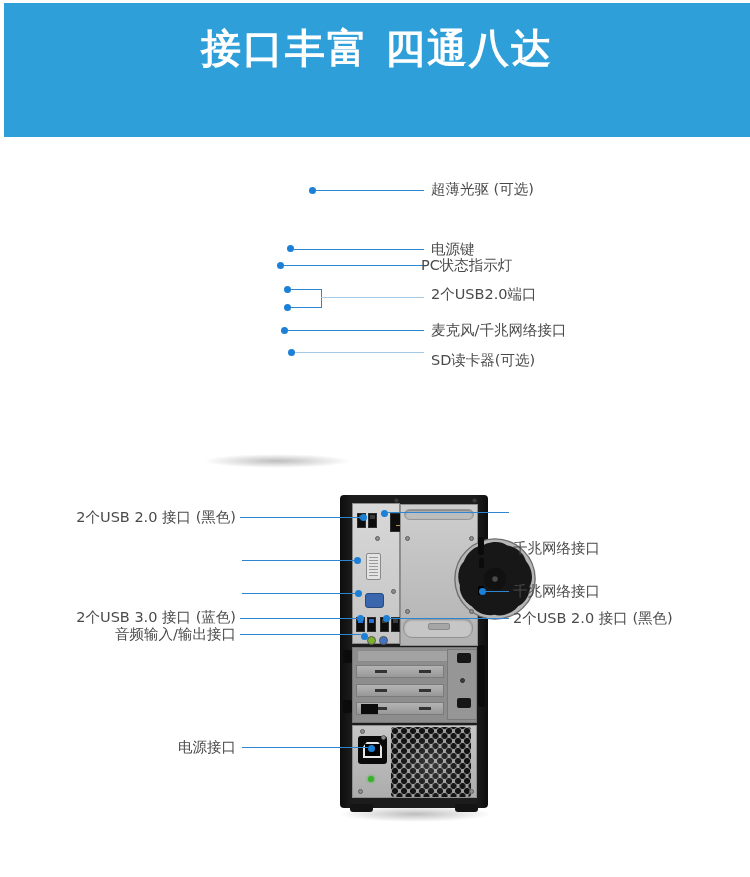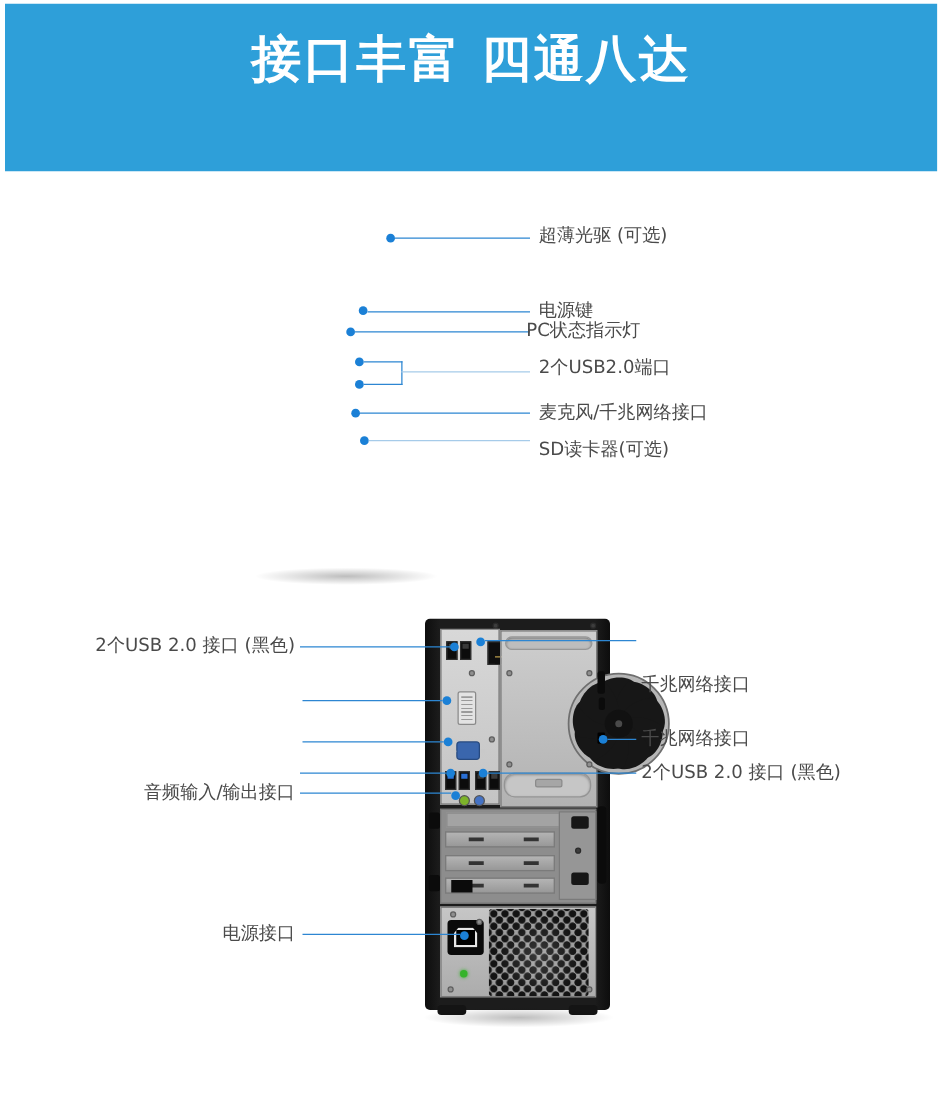--- a/index.html
+++ b/index.html
@@ -278,20 +278,21 @@
   <div class="line" style="left:242px;top:560px;width:112px;"></div>
   <div class="line" style="left:242px;top:593px;width:113px;"></div>
   <div class="line" style="left:240px;top:618px;width:117px;"></div>
   <div class="line" style="left:240px;top:634px;width:121px;"></div>
   <div class="line" style="left:242px;top:747px;width:126px;"></div>
   <div class="line" style="left:388px;top:512px;width:121px;"></div>
   <div class="line" style="left:486px;top:591px;width:23px;"></div>
   <div class="line" style="left:390px;top:618px;width:119px;"></div>
 
   <div class="lbl r" style="top:510px;">2个USB 2.0 接口 (黑色)</div>
+  <div class="lbl r" style="top:610px;">2个USB 3.0 接口 (蓝色)</div>
   <div class="lbl r" style="top:740px;">电源接口</div>
   <div class="lbl r" style="top:627px;">音频输入/输出接口</div>
 
   <div class="lbl" style="left:513px;top:505px;margin-top:36px;">千兆网络接口</div>
   <div class="lbl" style="left:513px;top:584px;">千兆网络接口</div>
   <div class="lbl" style="left:513px;top:611px;">2个USB 2.0 接口 (黑色)</div>
 
 </div>
 
 </body></html>

